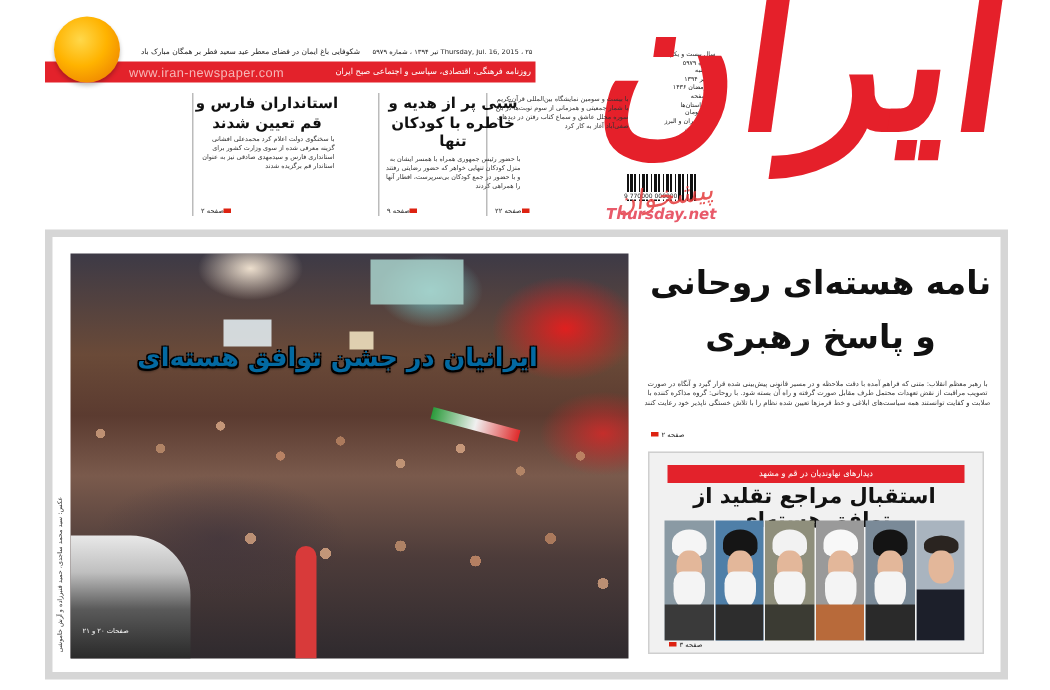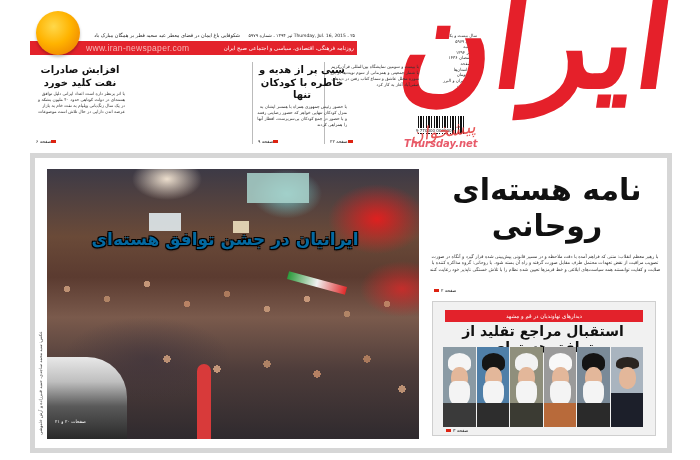--- a/index.html
+++ b/index.html
@@ -77,21 +77,21 @@
       radial-gradient(circle 6px at 355px 130px, #c89a7a 60%, transparent 62%);
     opacity: 0.9; }
   .photo .redscarf { position: absolute; left: 150px; top: 195px; width: 14px; height: 75px; background: #d83a3a; border-radius: 7px 7px 0 0; }
   .photo .flag { position: absolute; left: 240px; top: 110px; width: 60px; height: 8px; background: linear-gradient(90deg,#2a9a3a,#f0f0f0,#e02a2a); transform: rotate(15deg); }
   .photo-caption { position: absolute; left: 90px; top: 229px; width: 270px; text-align: center; font-size: 17px; font-weight: bold; color: #0369a1; direction: rtl;
     text-shadow: 1px 1px 0 #000, -1px -1px 0 #000, 1px -1px 0 #000, -1px 1px 0 #000, 0 1px 2px #000; }
   .photo-ref { position: absolute; left: 8px; top: 250px; font-size: 4.5px; color: #fff; }
   .photo-credit { position: absolute; left: 38px; top: 320px; width: 6px; height: 115px; font-size: 4.3px; color: #333; writing-mode: vertical-rl; transform: rotate(180deg); white-space: nowrap; }
 
   
-  .headline { position: absolute; left: 428px; top: 172px; width: 238px; direction: rtl; text-align: center; font-size: 30px; line-height: 36px; font-weight: bold; color: #111; }
+  .headline { position: absolute; left: 428px; top: 172px; width: 238px; direction: rtl; text-align: center; font-size: 22px; line-height: 36px; font-weight: bold; color: #111; }
   .lead { position: absolute; left: 428px; top: 254px; width: 234px; direction: rtl; text-align: center; font-size: 4.6px; line-height: 6.4px; color: #333; }
   .lead-ref { position: absolute; left: 434px; top: 288px; font-size: 4.5px; color: #222; }
   .lead-ref::before { content: ""; display: inline-block; width: 5px; height: 3px; background: #d21; margin-right: 2px; vertical-align: middle; }
 
   
   .inset { position: absolute; left: 432px; top: 301px; width: 224px; height: 135px; background: #f1f1f1; border: 1px solid #cfcfcf; }
   .kicker { position: absolute; left: 445px; top: 310px; width: 198px; height: 12px; background: #e3222b; color: #fff; font-size: 5.5px; line-height: 12px; text-align: center; direction: rtl; }
   .inset-title { position: absolute; left: 442px; top: 323px; width: 202px; direction: rtl; text-align: center; font-size: 14px; font-weight: bold; color: #111; }
   .faces { position: absolute; left: 443px; top: 347px; width: 200px; height: 80px; display: flex; gap: 1px; }
   .face { flex: 1; position: relative; overflow: hidden; background: #6f7b86; }
@@ -141,24 +141,25 @@
       <div class="divider"></div>
       <p>با بیست و سومین نمایشگاه بین‌المللی قرآن کریم با شمار جمعیتی و همزمانی از سوم نوبت‌ها در باغ سوره مجلل عاشق و سماع کتاب رفتن در دیدهای صفی‌آباد آغاز به کار کرد</p>
       <div class="ref">صفحه ۲۲</div>
     </div>
     <div class="story" style="left: 198px; margin-left: 26px;">
       <div class="divider"></div>
       <h3>شبی پر از هدیه و خاطره با کودکان تنها</h3>
       <p>با حضور رئیس جمهوری همراه با همسر ایشان به منزل کودکان تنهایی خواهر که حضور رضایتی رفتند و با حضور در جمع کودکان بی‌سرپرست، افطار آنها را همراهی کردند</p>
       <div class="ref">صفحه ۹</div>
     </div>
-    <div class="story" style="left: 2px;">
-      <h3>افزایش صادرات نفت کلید خورد</h3>
-      <p>با اثر برنظر داره است اعداد ایرانی دلیل توافق هسته‌ای در دولت کوتاهی حدود ۴۰ ملیون بشکه و در یک سال زنگ‌بانی ویلیام به نفت خام به بازار عرضه اندن دارایی در حال تلاش است موضوعات</p>
-      <div class="ref">صفحه ۶</div>
+    <div class="story" style="left: 100px;">
+      <div class="divider"></div>
+      <h3>استانداران فارس و قم تعیین شدند</h3>
+      <p>با سخنگوی دولت اعلام کرد محمدعلی افشانی گزینه معرفی شده از سوی وزارت کشور برای استانداری فارس و سیدمهدی صادقی نیز به عنوان استاندار قم برگزیده شدند</p>
+      <div class="ref">صفحه ۲</div>
     </div>
   </div>
 
   <div class="frame"></div>
   <div class="frame-inner"></div>
 
   <div class="photo">
     <div class="sign"></div>
     <div class="screen"></div>
     <div class="screen2"></div>
@@ -166,20 +167,21 @@
     <div class="flag"></div>
     <div class="car"></div>
     <div class="redscarf"></div>
     <div class="photo-ref">صفحات ۲۰ و ۲۱</div>
   </div>
   <div class="photo-caption">ایرانیان در جشن توافق هسته‌ای</div>
   <div class="photo-credit">عکس: سید محمد ساجدی، حمید قنبرزاده و آرش خاموشی</div>
 
   <div class="headline">
     <div>نامه هسته‌ای روحانی</div>
+    <div>و پاسخ رهبری</div>
   </div>
   <div class="lead">با رهبر معظم انقلاب: متنی که فراهم آمده با دقت ملاحظه و در مسیر قانونی پیش‌بینی شده قرار گیرد و آنگاه در صورت تصویب مراقبت از نقض تعهدات محتمل طرف مقابل صورت گرفته و راه آن بسته شود. با روحانی: گروه مذاکره کننده با صلابت و کفایت توانستند همه سیاست‌های ابلاغی و خط قرمزها تعیین شده نظام را با تلاش خستگی ناپذیر خود رعایت کنند</div>
   <div class="lead-ref">صفحه ۲</div>
 
   <div class="inset"></div>
   <div class="kicker">دیدارهای نهاوندیان در قم و مشهد</div>
   <div class="inset-title">استقبال مراجع تقلید از توافق هسته‌ای</div>
   <div class="faces">
     <div class="face" style="background:#8a9aa4">
       <div class="turban" style="background:#f5f5f5"></div>

